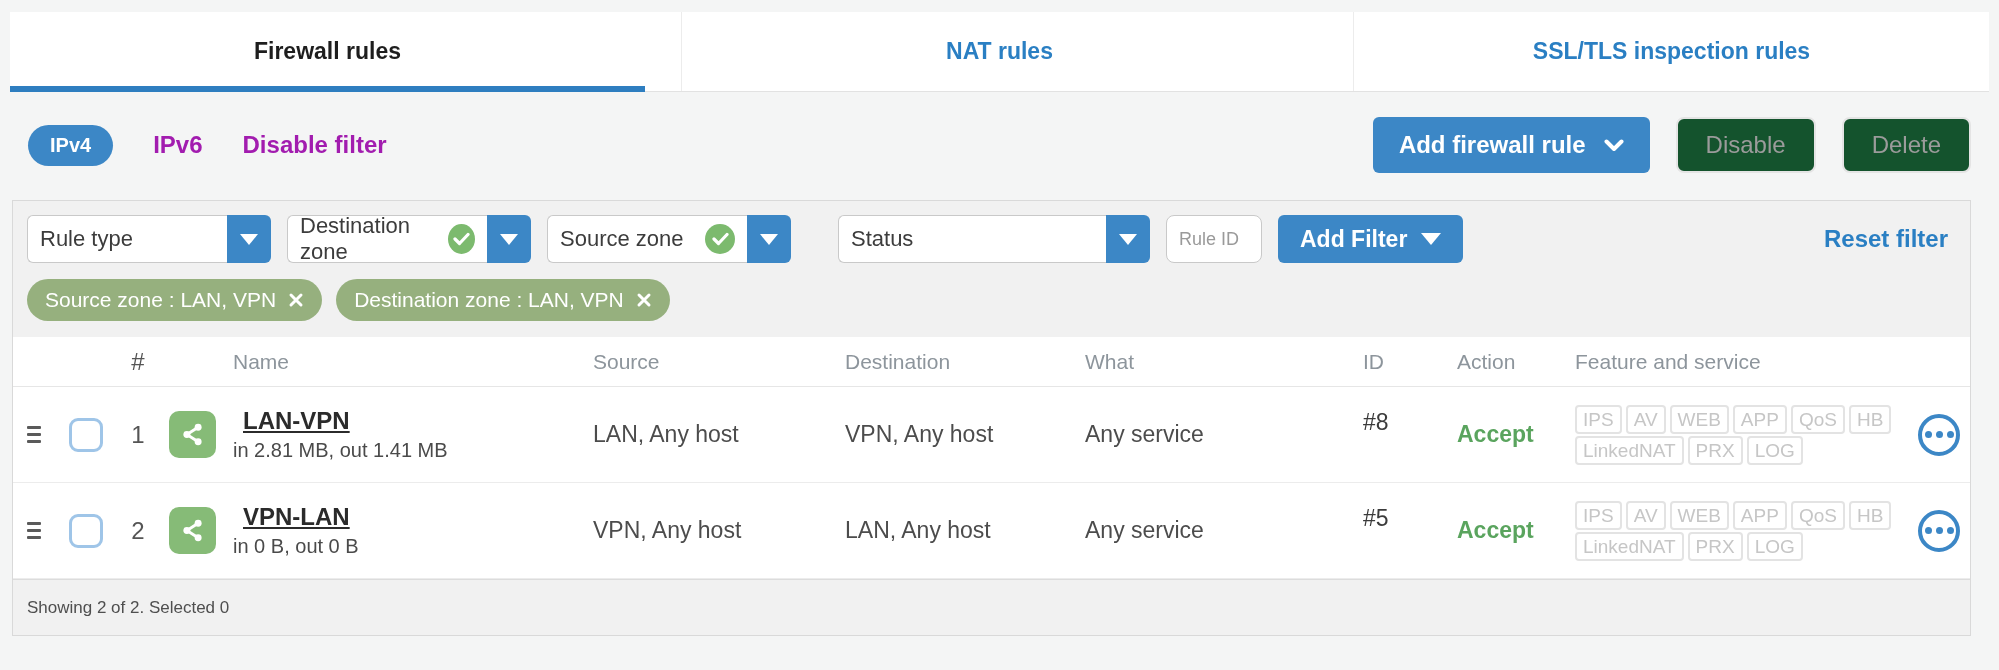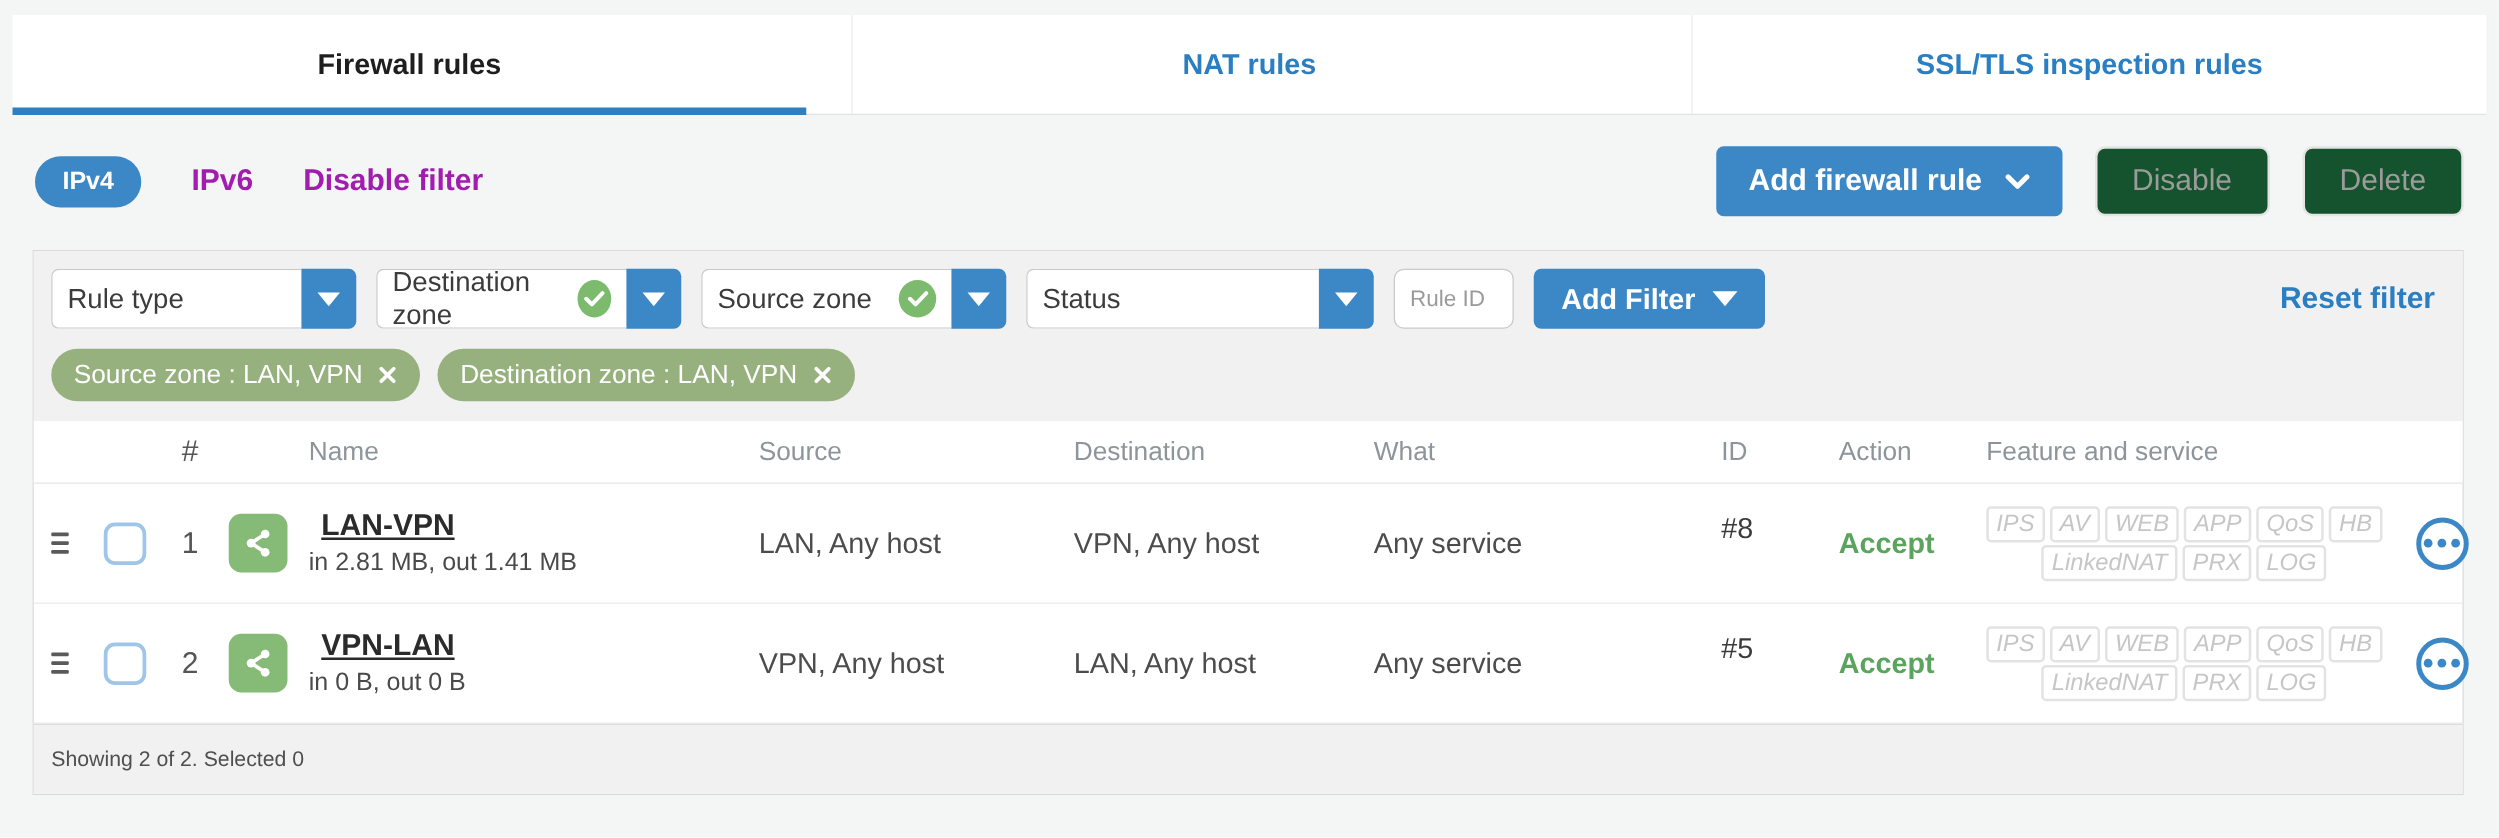--- a/index.html
+++ b/index.html
@@ -47,21 +47,21 @@
     height:56px; padding:0 26px; font-size:24px; font-weight:bold;
     font-family:inherit; display:flex; align-items:center; gap:18px; cursor:pointer;
   }
   .btn-secondary {
     background:#14532d; color:#9b9b9b; border:2px solid #e4e4e4; border-radius:8px;
     height:56px; padding:0 28px; font-size:24px; font-family:inherit; cursor:pointer;
   }
 
   
   .panel {
-    position:absolute; left:26px; right:28px; top:200px;
+    position:absolute; left:12px; right:28px; top:200px;
     background:#fff; border:1px solid #d9d9d9;
   }
   .filterzone { background:#f1f1f1; padding:14px 14px 16px 14px; }
   .filterrow { display:flex; align-items:center; gap:16px; }
   .dd {
     display:flex; height:48px; cursor:pointer;
   }
   .dd-input {
     background:#fff; border:1px solid #c9c9c9; border-right:none;
     border-radius:6px 0 0 6px; width:200px; display:flex; align-items:center;
@@ -129,21 +129,21 @@
   }
   .namecell { display:flex; flex-direction:column; gap:4px; }
   .rule-name {
     font-size:24px; font-weight:bold; color:#2b2b2b; text-decoration:underline;
     cursor:pointer; width:max-content;margin-left:10px;
   }
   .rule-traffic { font-size:20px; color:#4a4a4a; }
   .cell { font-size:23px; color:#4c4c4c; }
   .idcell { font-size:23px; color:#3b3b3b; align-self:start; margin-top:22px; }
   .accept { color:#5aa45e; font-size:23px; font-weight:bold; }
-  .features { display:flex; flex-direction:column; align-items:center; gap:2px;font-style:italic; }
+  .features { display:flex; flex-direction:column; align-items:flex-start; gap:2px; }
   .badge-line { display:flex; gap:4px; white-space:nowrap; justify-content:center; }
   .badge {
     border:2px solid #e3e3e3; border-radius:4px; color:#c6c6c6;
     font-size:19px; line-height:25px; padding:0 6px;
   }
   .menu-circle {
     width:42px; height:42px; border:4px solid #3c87c6; border-radius:50%;
     display:flex; align-items:center; justify-content:center; gap:4px;
     margin:0 auto; cursor:pointer; background:#fff;
   }
@@ -220,21 +220,21 @@
             <svg width="17" height="14" viewBox="0 0 17 14">
                 <path d="M2 7 L6.5 11.5 L15 2.5" stroke="#fff" stroke-width="3.2" fill="none" stroke-linecap="round" stroke-linejoin="round"></path>
               </svg>
           </span>
         </div>
         <div class="dd-btn">
             <span class="tri-down"></span>
           </div>
       </div>
       <div class="dd">
-        <div class="dd-input" style="width:234px;">
+        <div class="dd-input" style="width:268px;margin-left:31px;">
           <span>Status</span>
         </div>
         <div class="dd-btn">
             <span class="tri-down"></span>
           </div>
       </div>
       <input class="ruleid-input" type="text" placeholder="Rule ID" style="">
       <button class="btn-addfilter">
         <span>Add Filter</span>
         <span class="tri-down"></span>

